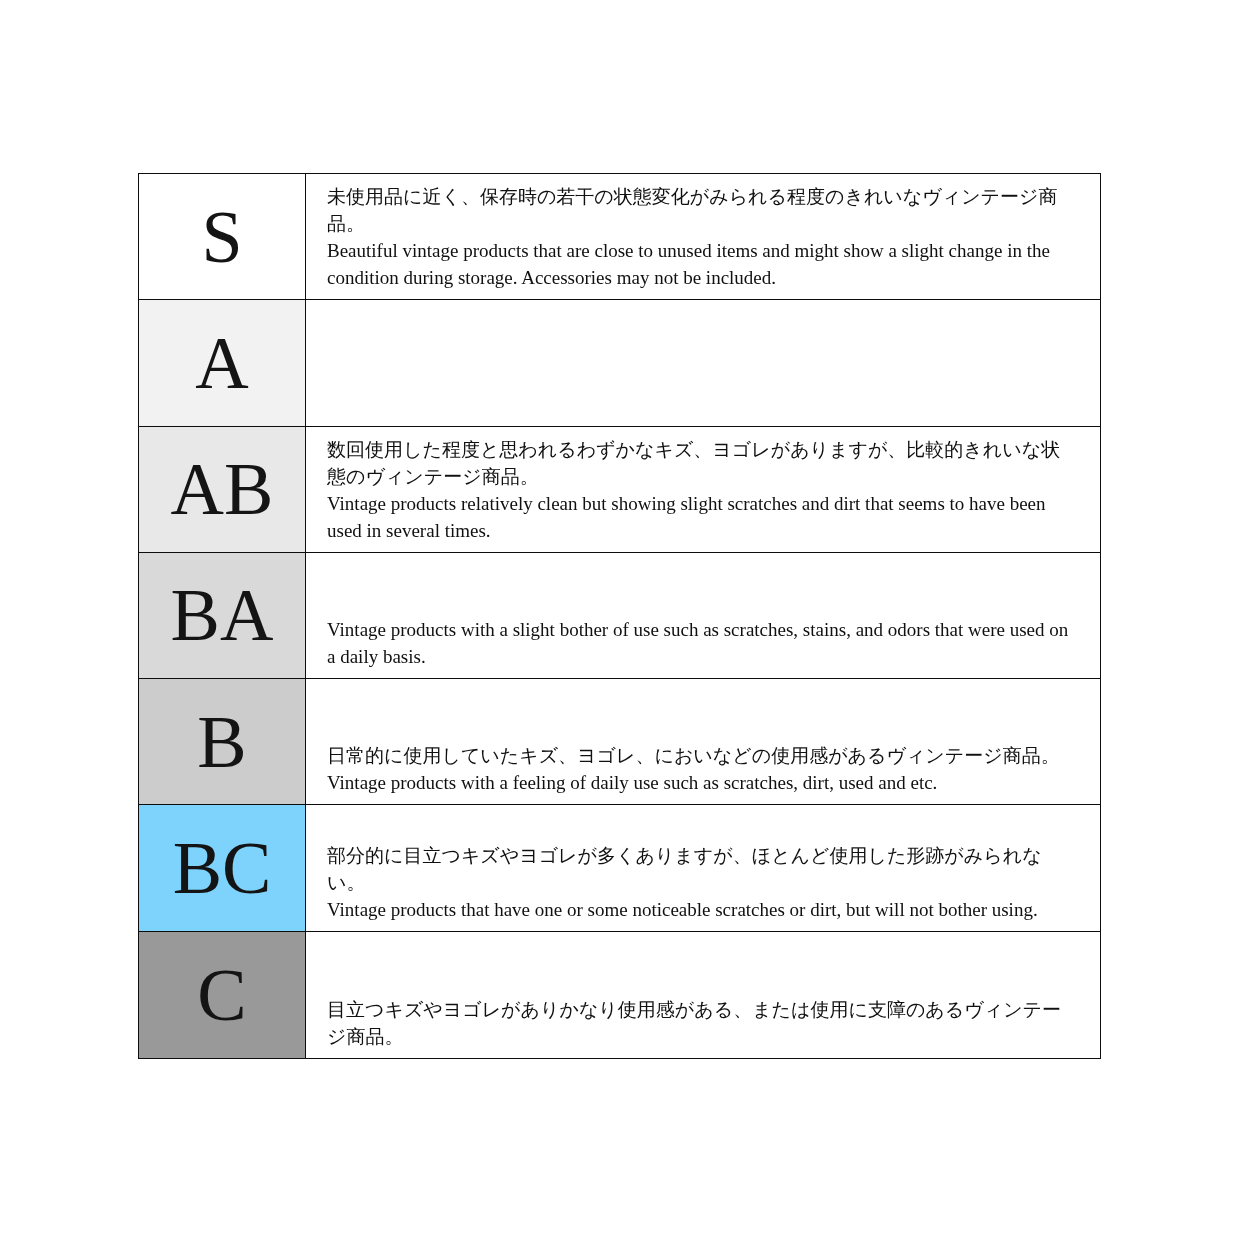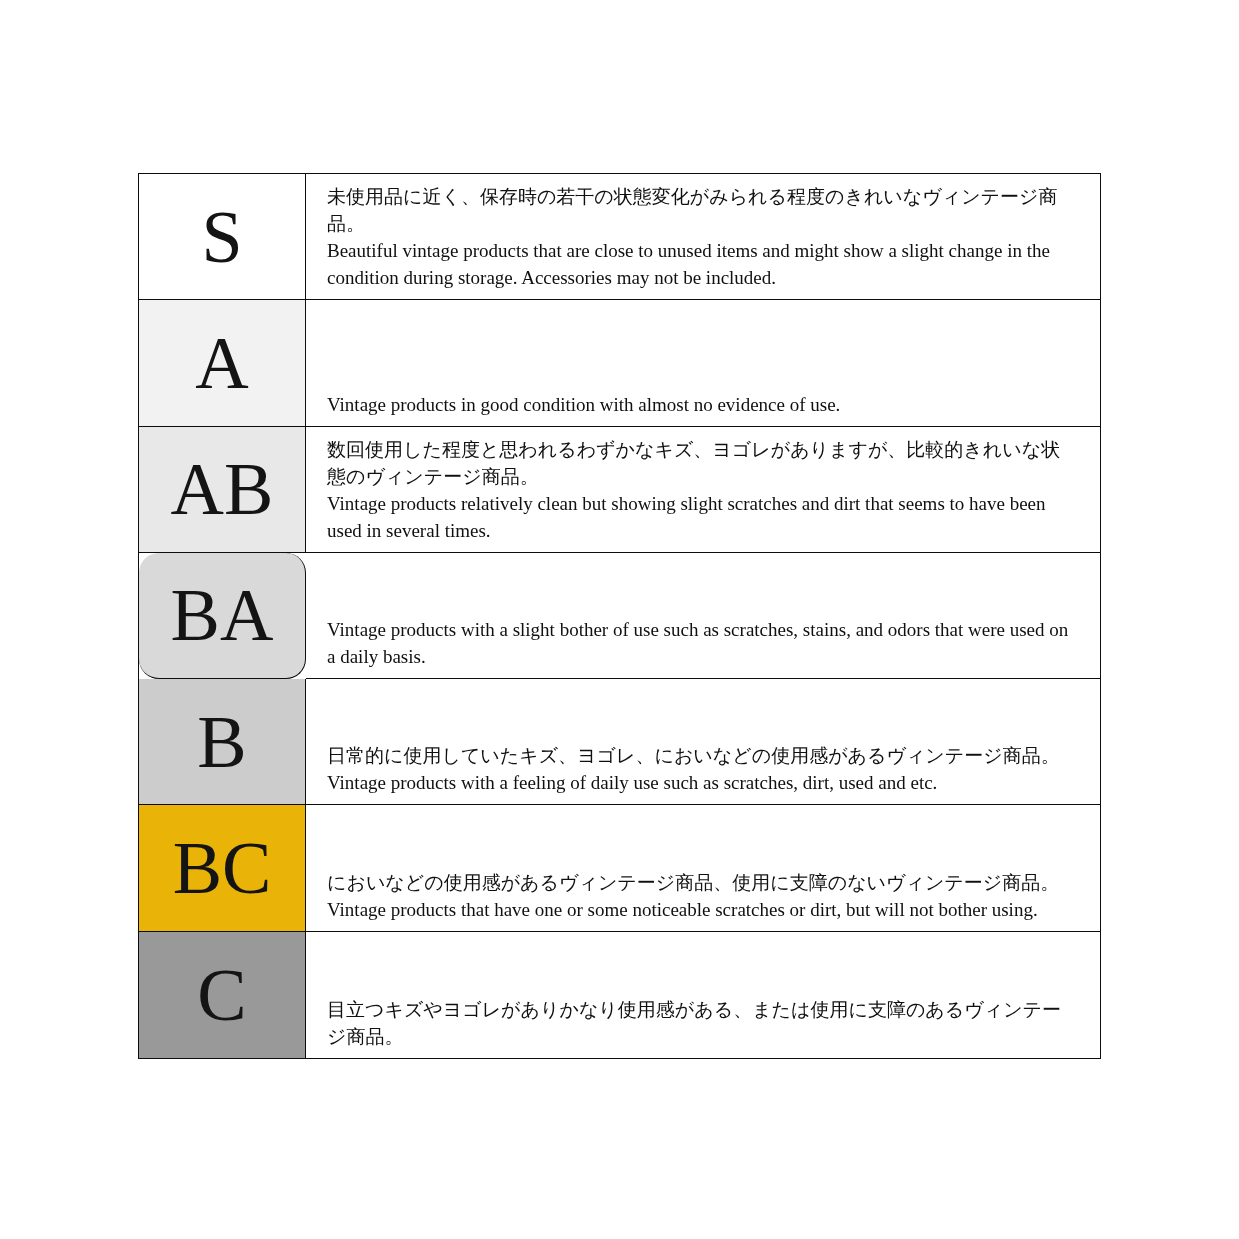--- a/index.html
+++ b/index.html
@@ -68,51 +68,50 @@
   </div>
   <div class="desc-cell">
     <div class="desc-jp">未使用品に近く、保存時の若干の状態変化がみられる程度のきれいなヴィンテージ商品。</div>
     <div class="desc-en">Beautiful vintage products that are close to unused items and might show a slight change in the condition during storage. Accessories may not be included.</div>
   </div>
 
   <div class="grade-cell" style="background-color: rgb(242, 242, 242);">
     <span class="grade-letter">A</span>
   </div>
   <div class="desc-cell">
-    <div class="desc-en">Vintage products in good condition with almost no evidence of use.</div>
   </div>
 
   <div class="grade-cell" style="background-color: rgb(232, 232, 232);">
     <span class="grade-letter">AB</span>
   </div>
   <div class="desc-cell">
     <div class="desc-jp">数回使用した程度と思われるわずかなキズ、ヨゴレがありますが、比較的きれいな状態のヴィンテージ商品。</div>
     <div class="desc-en">Vintage products relatively clean but showing slight scratches and dirt that seems to have been used in several times.</div>
   </div>
 
-  <div class="grade-cell" style="background-color: rgb(217, 217, 217); border-radius: 20px;">
+  <div class="grade-cell" style="background-color: rgb(217, 217, 217);">
     <span class="grade-letter">BA</span>
   </div>
   <div class="desc-cell">
     <div class="desc-en">Vintage products with a slight bother of use such as scratches, stains, and odors that were used on a daily basis.</div>
   </div>
 
   <div class="grade-cell" style="background-color: rgb(204, 204, 204);">
     <span class="grade-letter">B</span>
   </div>
   <div class="desc-cell">
     <div class="desc-jp">日常的に使用していたキズ、ヨゴレ、においなどの使用感があるヴィンテージ商品。</div>
     <div class="desc-en">Vintage products with a feeling of daily use such as scratches, dirt, used and etc.</div>
   </div>
 
-  <div class="grade-cell" style="background-color: #eab308;">
+  <div class="grade-cell" style="background-color: #7dd3fc;">
     <span class="grade-letter">BC</span>
   </div>
   <div class="desc-cell">
-    <div class="desc-jp">においなどの使用感があるヴィンテージ商品、使用に支障のないヴィンテージ商品。</div>
+    <div class="desc-jp">部分的に目立つキズやヨゴレが多くありますが、ほとんど使用した形跡がみられない。</div>
     <div class="desc-en">Vintage products that have one or some noticeable scratches or dirt, but will not bother using.</div>
   </div>
 
   <div class="grade-cell" style="background-color: rgb(153, 153, 153);">
     <span class="grade-letter">C</span>
   </div>
   <div class="desc-cell">
     <div class="desc-jp">目立つキズやヨゴレがありかなり使用感がある、または使用に支障のあるヴィンテージ商品。</div>
   </div>
 

